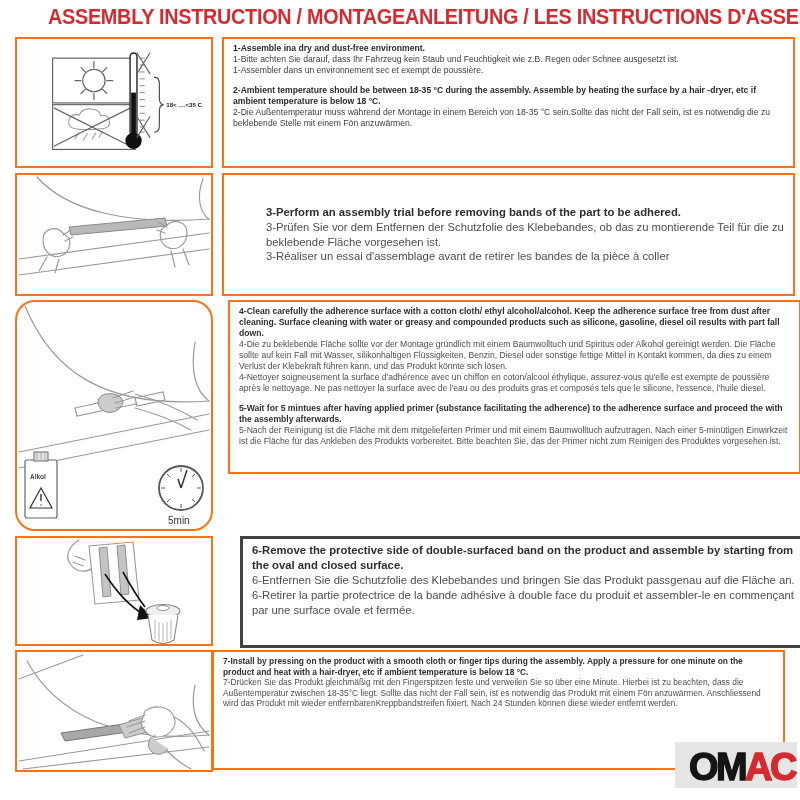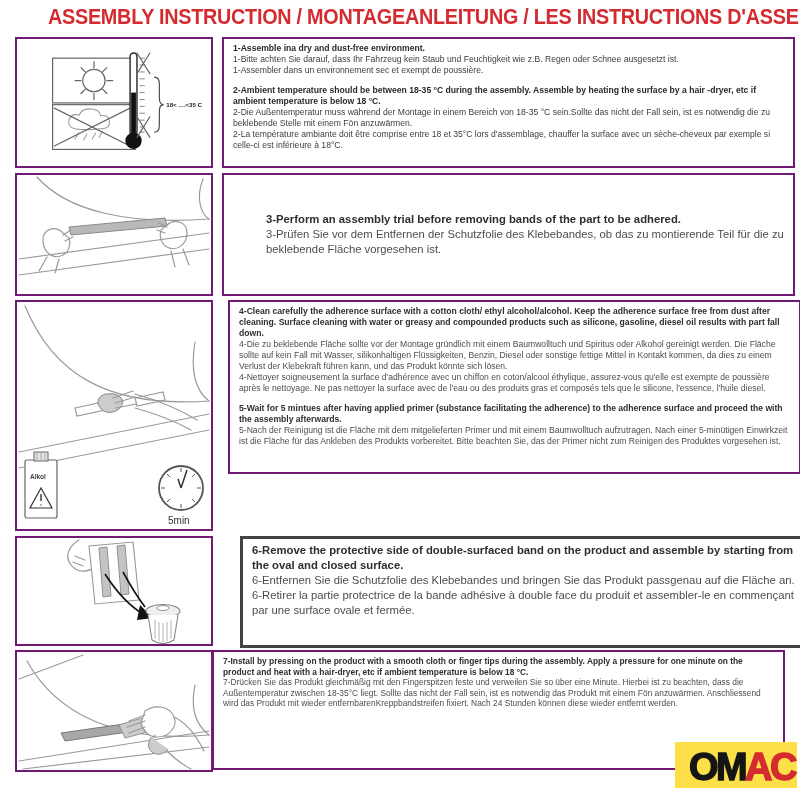--- a/index.html
+++ b/index.html
@@ -1,47 +1,47 @@
 <!DOCTYPE html>
 <html><head>
 <meta charset="utf-8">
 <style>
   html,body{margin:0;padding:0;background:#fff;}
   .page{position:relative;width:800px;height:800px;background:#fff;overflow:hidden;
         font-family:"Liberation Sans",sans-serif;}
   .title{position:absolute;top:4px;left:0;width:800px;text-align:center;white-space:nowrap;
          font-size:22.5px;font-weight:bold;color:#d42b30;letter-spacing:-0.3px;
          transform:scaleX(0.88);transform-origin:50% 50%;}
-  .cell{position:absolute;box-sizing:border-box;border:2px solid #701a75;background:#fff;}
+  .cell{position:absolute;box-sizing:border-box;border:2px solid #f97316;background:#fff;}
   .txt{padding:4px 9px;}
   .thick{border-width:3px;border-color:#424242;}
   .center{display:flex;flex-direction:column;justify-content:center;padding-left:42px;}
   .cell p{margin:0;}
   .small p{font-size:8.6px;line-height:1.28;}
   .tiny p{font-size:8.4px;line-height:1.26;}
   .big p{font-size:11.3px;line-height:1.32;}
   .b{font-weight:bold;color:#2e2e2e;}
   .n{color:#4d4d4d;}
   .r1t p{color:#3c3c3c;} .r1t .b{color:#2a2a2a;}
   .gap{margin-top:9px !important;}
   
   .r1i{left:15px;top:37px;width:198px;height:131px;padding-left:27px;}
   .r1t{left:222px;top:37px;width:573px;height:131px;}
   .r2i{left:15px;top:173px;width:198px;height:123px;}
   .r2t{left:222px;top:173px;width:573px;height:123px;}
-  .r3i{left:15px;top:300px;width:198px;height:231px;}
+  .r3i{left:15px;top:300px;width:198px;height:231px;border-radius:20px;}
   .r3t{left:222px;top:300px;width:573px;height:174px;margin-left:6px;}
   .r4i{left:15px;top:536px;width:198px;height:110px;}
   .r4t{left:240px;top:536px;width:573px;height:112px;}
   .r5i{left:15px;top:650px;width:198px;height:122px;}
   .r5t{left:212px;top:650px;width:573px;height:120px;}
   .img svg{display:block;width:100%;height:100%;}
   .sk{stroke:#9a9a9a;fill:none;stroke-width:1.2;stroke-linecap:round;}
   .dk{stroke:#666;fill:none;stroke-width:1.4;stroke-linecap:round;}
-  .logo{position:absolute;top:742px;right:3px;z-index:5;background:#fde047;
+  .logo{position:absolute;top:742px;right:3px;z-index:5;background:#e5e5e5;
         padding:6px 2px 2px 14px;font-size:38px;font-weight:bold;line-height:1;
         letter-spacing:-2.5px;-webkit-text-stroke:1.4px;}
   .lb{color:#151515;-webkit-text-stroke-color:#151515;}
   .lr{color:#d42b30;-webkit-text-stroke-color:#d42b30;}
 </style>
 </head>
 <body>
 
 <div class="page">
 
@@ -70,21 +70,20 @@
         <text x="142" y="69" font-size="7.2" font-weight="bold" fill="#222">18&lt; ....&lt;35 C</text>
       </g>
     </svg>
   </div>
   <div class="cell txt r1t small">
     <p class="b">1-Assemble ina dry and dust-free environment.</p>
     <p class="n">1-Bitte achten Sie darauf, dass Ihr Fahrzeug kein Staub und Feuchtigkeit wie z.B. Regen oder Schnee ausgesetzt ist.</p>
     <p class="n">1-Assembler dans un environnement sec et exempt de poussière.</p>
     <p class="b gap">2-Ambient temperature should be between 18-35 °C  during the assembly. Assemble by heating the surface by a hair -dryer, etc if ambient temperature is below 18 °C.</p>
     <p class="n">2-Die Außentemperatur muss während der Montage in einem Bereich von 18-35 °C  sein.Sollte das nicht der Fall sein, ist es notwendig die zu beklebende Stelle mit einem Fön anzuwärmen.</p>
-    <p class="n">2-La température ambiante doit être comprise entre 18 et 35°C lors d'assemblage, chauffer la surface avec un sèche-cheveux par exemple si celle-ci est inférieure à 18°C.</p>
   </div>
 
   <div class="cell img r2i">
     <svg viewBox="0 0 194 119">
       <path class="sk" d="M20,2 C50,36 110,50 192,44"></path>
       <path class="sk" d="M186,4 C179,22 183,38 192,44"></path>
       <path class="sk" d="M2,84 L192,58"></path>
       <path class="sk" d="M2,100 L192,74"></path>
       <polygon points="52,52 148,43 150,51 54,60" fill="#b9b9b9" stroke="#8a8a8a" stroke-width="1"></polygon>
       <g>
@@ -93,20 +92,21 @@
       </g>
       <g>
         <path class="sk" d="M150,50 C158,43 170,47 170,58 C170,70 159,77 150,72 C144,69 142,61 144,55 Z" fill="#fff"></path>
         <path class="sk" d="M150,52 L142,48 M148,58 L140,55 M166,74 L172,90 M154,76 L158,92"></path>
       </g>
     </svg>
   </div>
   <div class="cell txt r2t big center">
     <p class="b">3-Perform an assembly trial before removing bands of the part to be adhered.</p>
     <p class="n">3-Prüfen Sie vor dem Entfernen der Schutzfolie des Klebebandes, ob das zu montierende Teil für die zu beklebende Fläche vorgesehen ist.</p>
+    <p class="n">3-Réaliser un essai d'assemblage avant de retirer les bandes de la pièce à coller</p>
   </div>
 
   <div class="cell img r3i">
     <svg viewBox="0 0 194 227">
       <path class="sk" d="M8,4 C36,72 90,106 192,99"></path>
       <path class="sk" d="M178,40 C173,70 179,89 192,99"></path>
       <path class="sk" d="M2,150 L192,112"></path>
       <path class="sk" d="M2,166 L192,128"></path>
       <g>
         <path d="M58,106 L86,100 L88,108 L60,114 Z" class="sk"></path>

